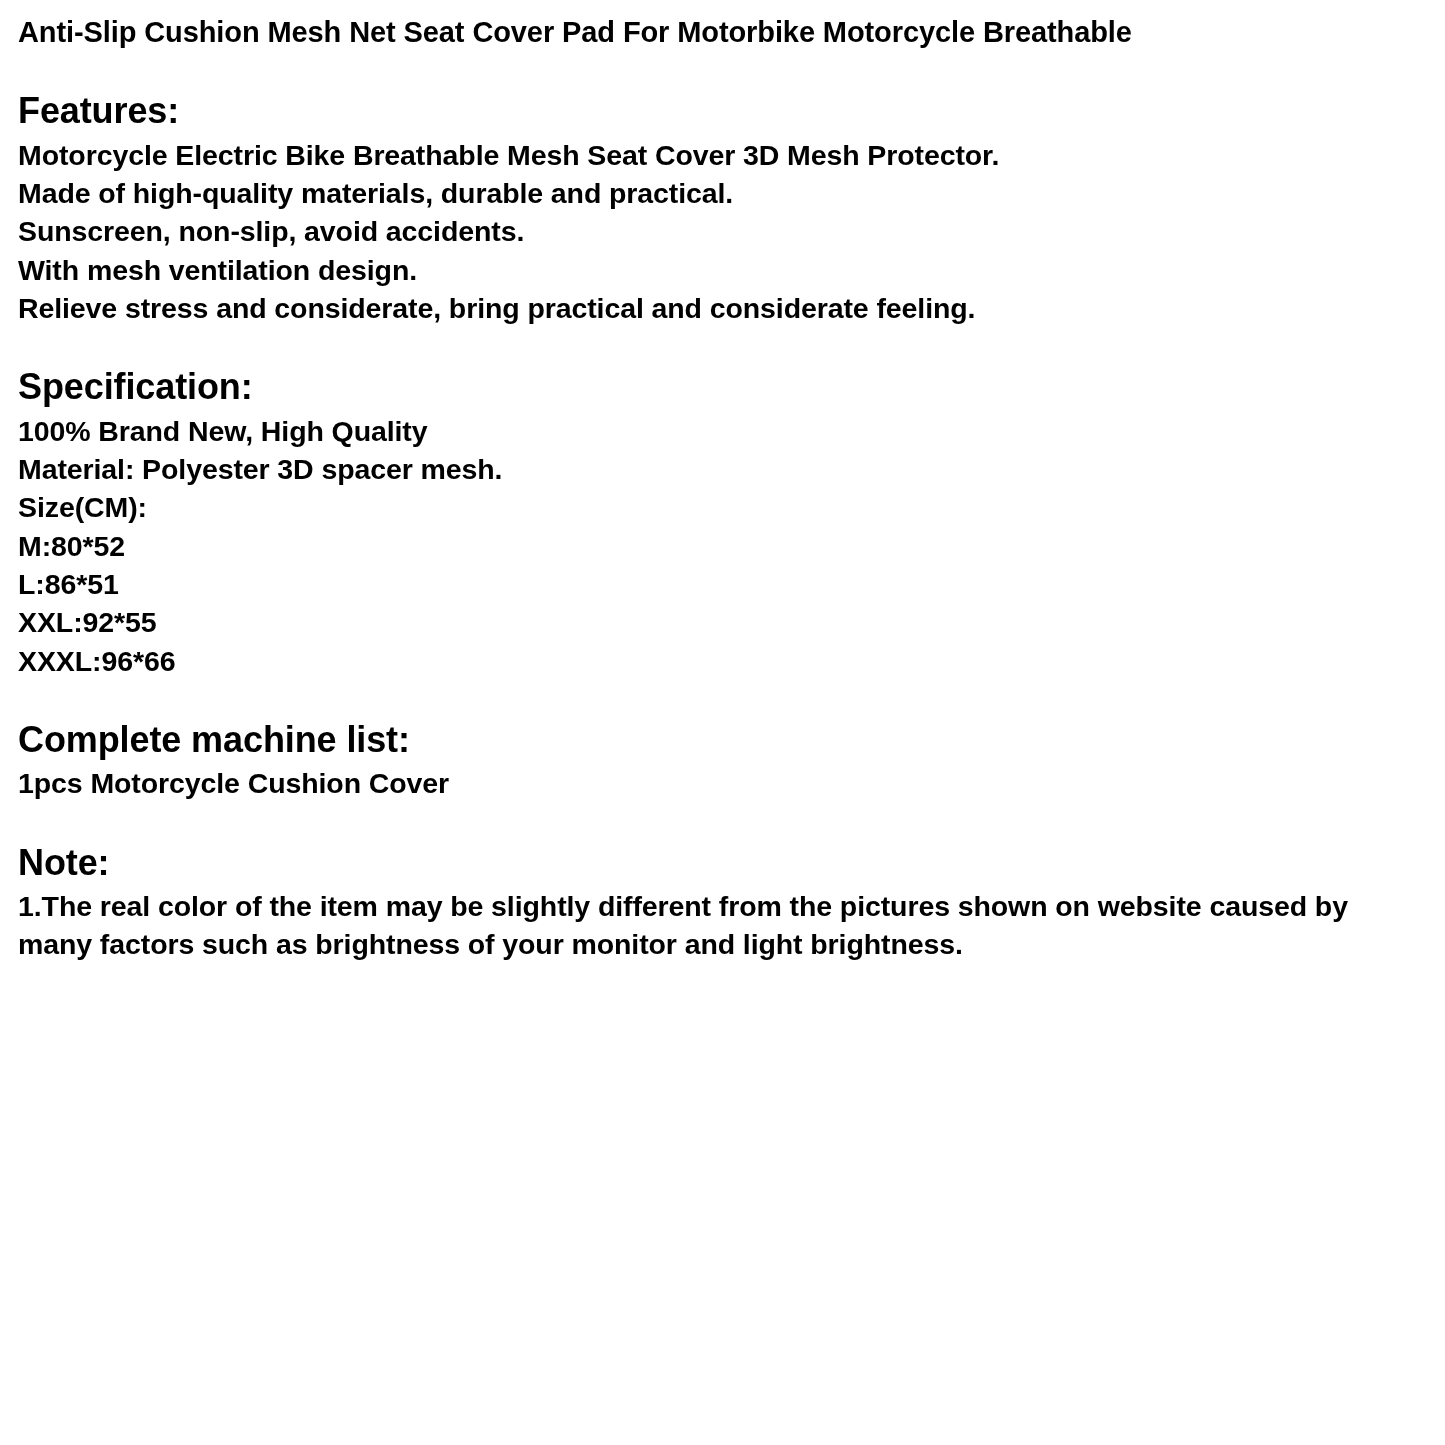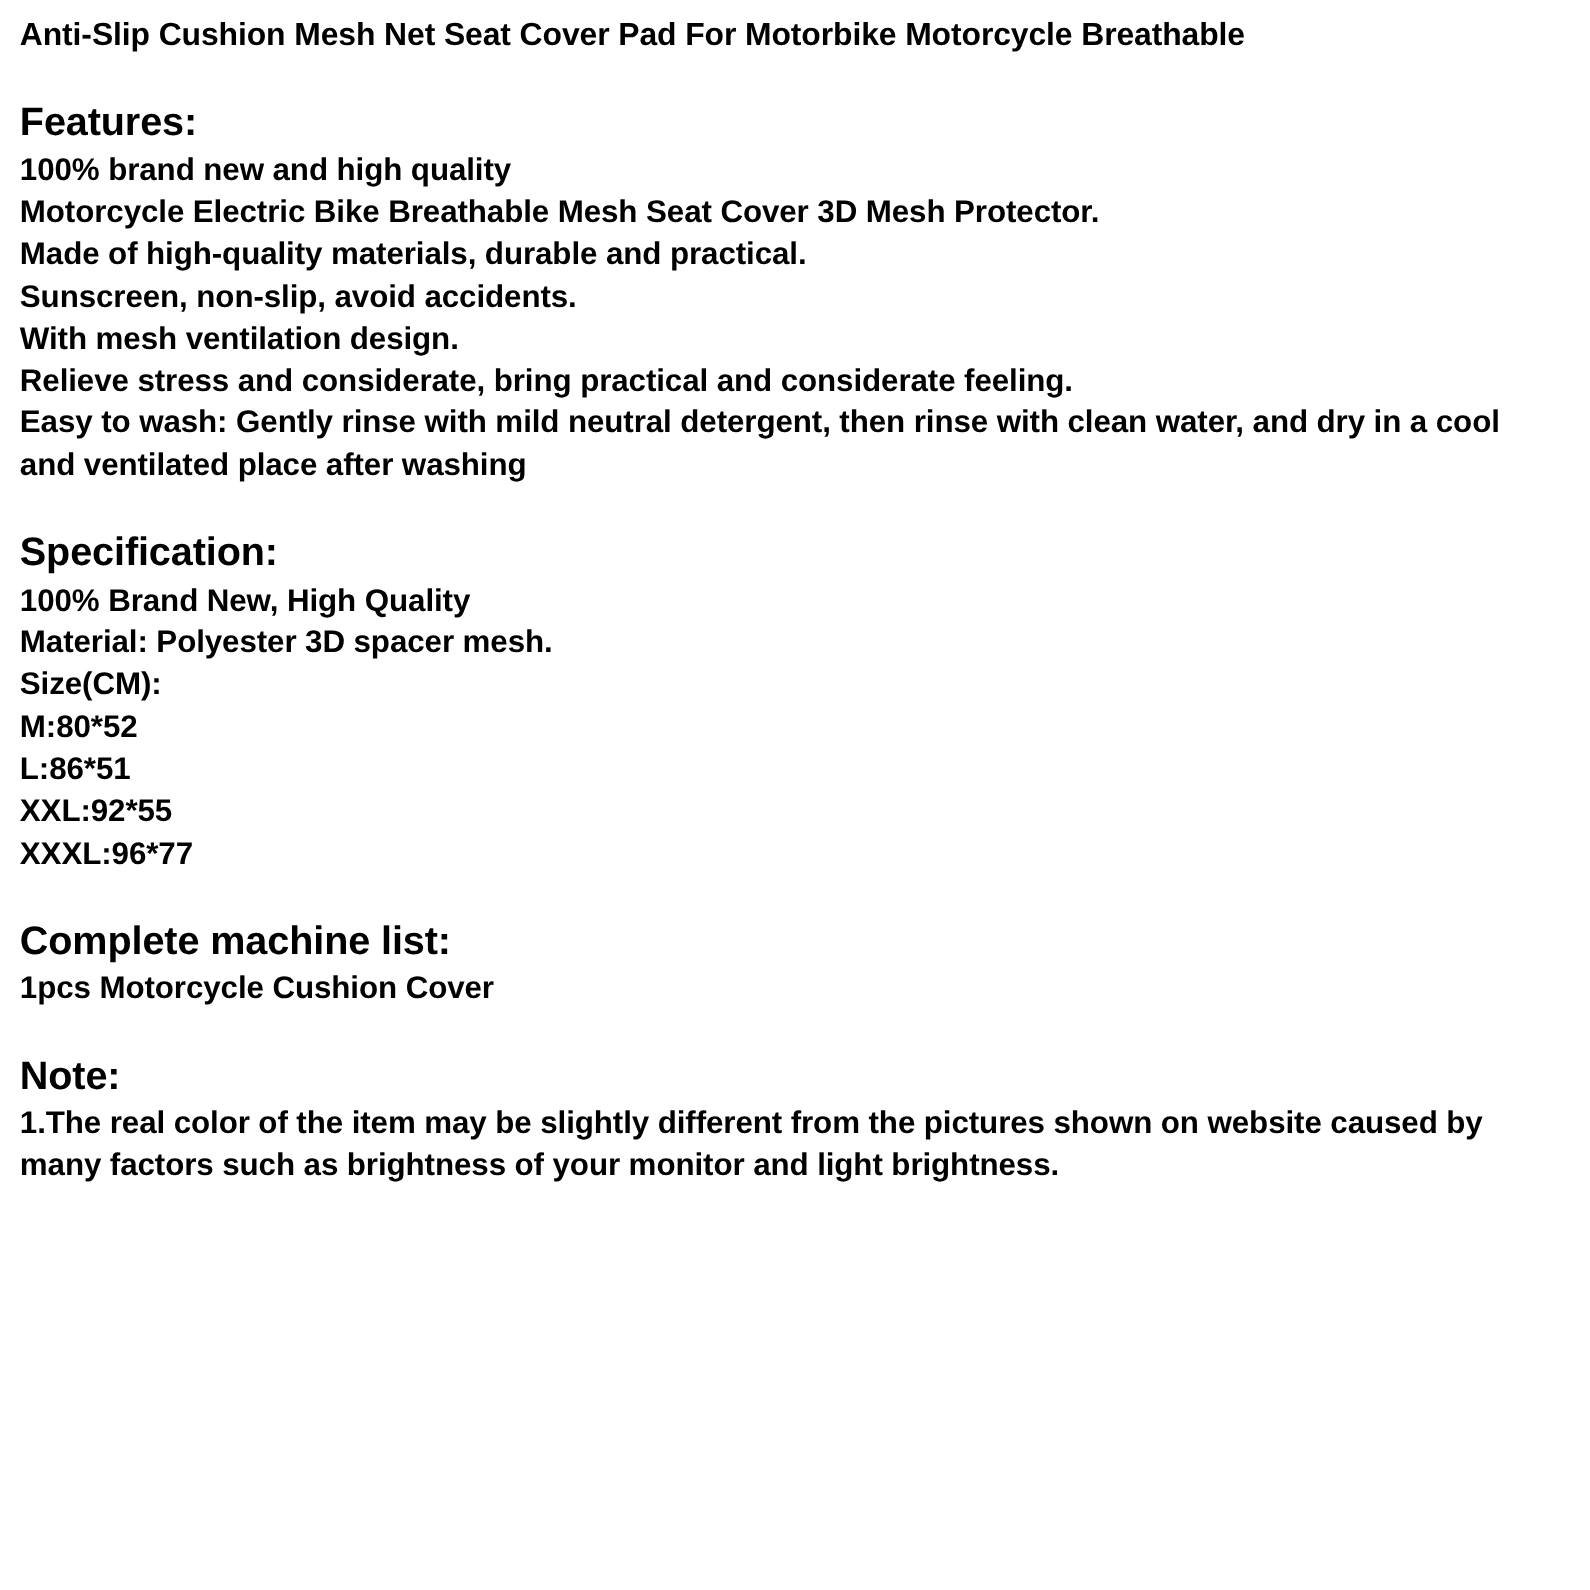--- a/index.html
+++ b/index.html
@@ -55,42 +55,40 @@
 
 <div class="page">
 
   <h1 class="title">Anti-Slip Cushion Mesh Net Seat Cover Pad For Motorbike Motorcycle Breathable</h1>
 
   <div class="spacer"></div>
 
   <div class="block">
     <div class="heading">Features:</div>
     <div class="wrap">
-      <div class="line">100% brand new and high quality</div>
       <div class="line">Motorcycle Electric Bike Breathable Mesh Seat Cover 3D Mesh Protector.</div>
       <div class="line">Made of high-quality materials, durable and practical.</div>
       <div class="line">Sunscreen, non-slip, avoid accidents.</div>
       <div class="line">With mesh ventilation design.</div>
       <div class="line">Relieve stress and considerate, bring practical and considerate feeling.</div>
-      <div class="line">Easy to wash: Gently rinse with mild neutral detergent, then rinse with clean water, and dry in a cool and ventilated place after washing</div>
     </div>
   </div>
 
   <div class="spacer"></div>
 
   <div class="block">
     <div class="heading">Specification:</div>
     <div class="wrap">
       <div class="line">100% Brand New, High Quality</div>
       <div class="line">Material: Polyester 3D spacer mesh.</div>
       <div class="line">Size(CM):</div>
       <div class="line">M:80*52</div>
       <div class="line">L:86*51</div>
       <div class="line">XXL:92*55</div>
-      <div class="line">XXXL:96*77</div>
+      <div class="line">XXXL:96*66</div>
     </div>
   </div>
 
   <div class="spacer"></div>
 
   <div class="block">
     <div class="heading">Complete machine list:</div>
     <div class="wrap">
       <div class="line">1pcs Motorcycle Cushion Cover</div>
     </div>

